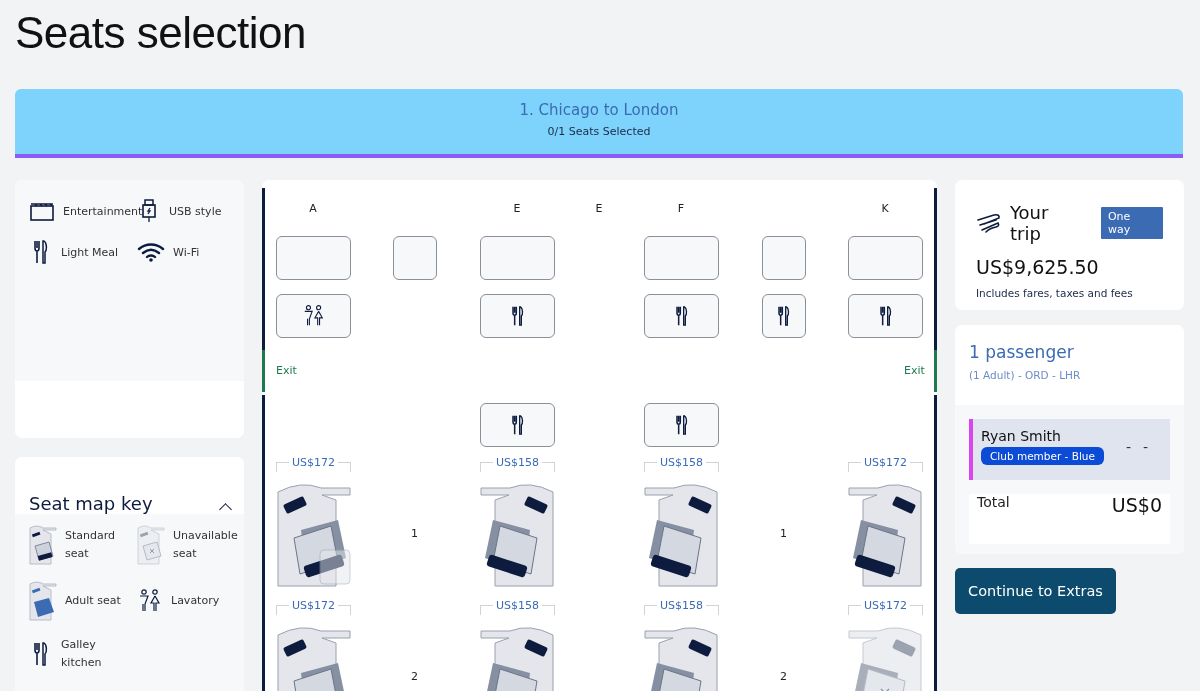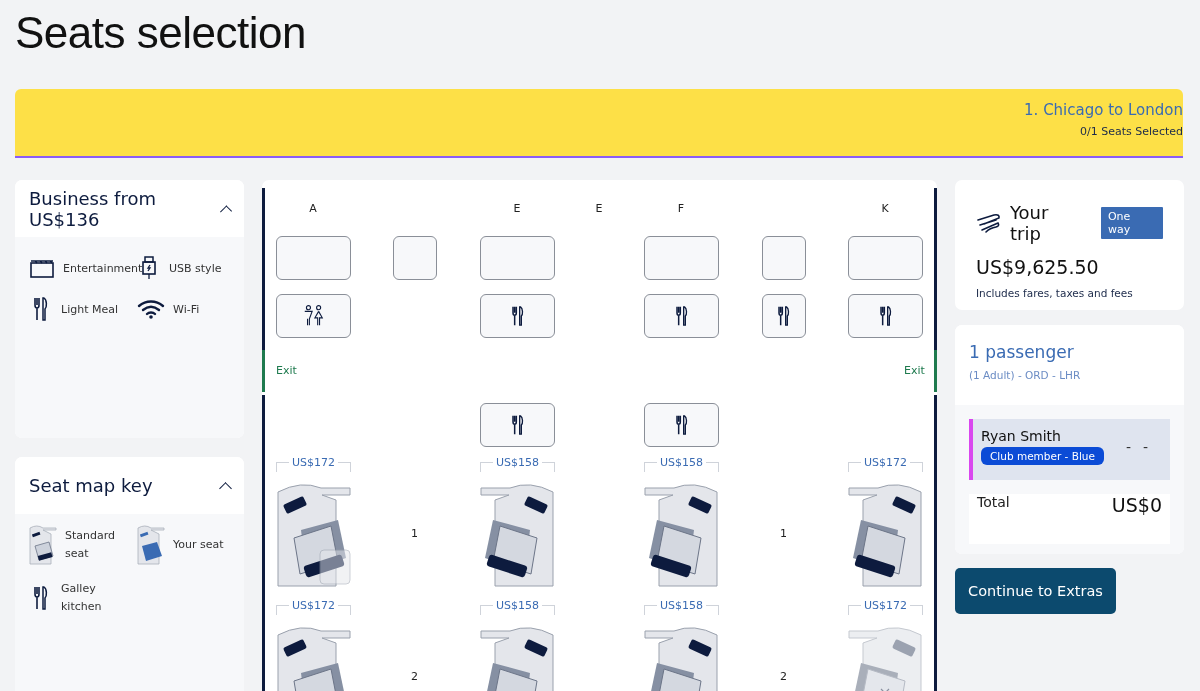--- a/index.html
+++ b/index.html
@@ -1,40 +1,40 @@
 <!DOCTYPE html>
 <html><head>
 <meta charset="utf-8">
 <style>
   * { box-sizing: border-box; margin: 0; padding: 0; }
   html, body { width: 1200px; height: 691px; overflow: hidden; }
   body { background: #f2f3f5; font-family: "DejaVu Sans", sans-serif; color: #1a1a1a; position: relative; }
   .page-title { position: absolute; left: 15px; top: 8px; font-size: 44px; font-weight: 400; color: #111; letter-spacing: -0.5px; font-family: "Liberation Sans", sans-serif; }
-  .flight-tabs { position: absolute; left: 15px; top: 89px; width: 1168px; height: 69px; background: #fde047; border-bottom: 2px solid #8b5cf6; border-radius: 6px 6px 0 0; text-align: right; }
+  .flight-tabs { position: absolute; left: 15px; top: 89px; width: 1168px; height: 69px; background: #7dd3fc; border-bottom: 4px solid #8b5cf6; border-radius: 6px 6px 0 0; text-align: center; }
   .flight-tab-title { margin-top: 12px; font-size: 15px; color: #3a6bb3; }
   .flight-tab-sub { margin-top: 6px; font-size: 11px; color: #1c2a4a; }
 
   .card { position: absolute; background: #fff; border-radius: 7px; overflow: hidden; }
   .card-head { background: #fff; }
   .card-body { background: #f7f8fa; }
 
   
   .biz { left: 15px; top: 180px; width: 229px; height: 258px; }
   .biz .card-head { height: 57px; padding: 17px 14px; display: flex; align-items: center; }
   .biz-title { font-size: 18px; color: #0d1b3e; }
   .chev { display: inline-block; width: 9px; height: 9px; border-left: 1.6px solid #0d1b3e; border-top: 1.6px solid #0d1b3e; transform: rotate(45deg); margin-left: 8px; margin-top: 5px; }
   .biz .card-body { height: 201px; padding: 10px 14px; }
   .biz-desc { font-size: 14px; line-height: 25px; color: #111; }
   .amen-grid { display: grid; grid-template-columns: 108px 100px; row-gap: 14px; margin-top: 8px; }
   .amen { display: flex; align-items: center; font-size: 11px; color: #333; line-height: 17px; }
   .amen svg { flex: 0 0 auto; margin-right: 8px; }
 
   
   .keycard { left: 15px; top: 457px; width: 229px; height: 240px; }
-  .keycard .card-head { height: 57px; padding: 0 14px; display: flex; align-items: center; justify-content: space-between; }
+  .keycard .card-head { height: 57px; padding: 0 14px; display: flex; align-items: flex-end; justify-content: space-between; }
   .key-title { font-size: 18px; color: #0d1b3e; }
   .keycard .card-body { padding: 10px 14px; height: 183px; }
   .key-grid { display: grid; grid-template-columns: 108px 100px; row-gap: 14px; }
   .key-item { display: flex; align-items: center; font-size: 11px; color: #333; line-height: 18px; }
   .key-item svg { margin-right: 8px; flex: 0 0 auto; }
 
   
   .seatmap { position: absolute; left: 262px; top: 180px; width: 675px; height: 520px; background: #fff; border-radius: 7px 7px 0 0; }
   .wall-l, .wall-r { position: absolute; width: 3px; }
   .col-label { position: absolute; top: 22px; font-size: 11px; color: #222; width: 20px; text-align: center; }
@@ -72,24 +72,20 @@
 <body>
 
 <h1 class="page-title">Seats selection</h1>
 
 <div class="flight-tabs">
   <div class="flight-tab-title">1. Chicago to London</div>
   <div class="flight-tab-sub">0/1 Seats Selected</div>
 </div>
 
 <div class="card biz">
-  <div class="card-head">
-    <span class="biz-title">Business from US$136</span>
-    <span class="chev"></span>
-  </div>
   <div class="card-body">
     <div class="amen-grid">
       <div class="amen">
         <svg width="26" height="22" viewBox="0 0 26 22">
             <rect x="2" y="6" width="22" height="14" fill="none" stroke="#0d1b3e" stroke-width="1.6"></rect>
             <path d="M2 4h22M6 4l2 2M11 4l2 2M16 4l2 2M21 4l2 2" stroke="#0d1b3e" stroke-width="1.4"></path>
           </svg>
         <span>Entertainment</span>
       </div>
       <div class="amen">
@@ -129,25 +125,43 @@
         <svg width="28" height="42" viewBox="0 0 28 42">
             <path d="M1 4 Q8 0 14 4 H27 V6 H14 L22 10 V40 H1 Z" fill="#e4e6eb" stroke="#aab0ba" stroke-width="0.8"></path>
             <rect x="3" y="9" width="8" height="3" fill="#0d1b3e" transform="rotate(-20 7 10)"></rect>
             <path d="M6 22 L20 18 L24 32 L10 36 Z" fill="#cdd2dc" stroke="#6c7588" stroke-width="0.8"></path>
             <rect x="9" y="30" width="14" height="5" fill="#0d1b3e" transform="rotate(-15 16 32)"></rect>
           </svg>
         <span>Standard seat</span>
       </div>
       <div class="key-item">
         <svg width="28" height="42" viewBox="0 0 28 42">
+            <path d="M1 4 Q8 0 14 4 H27 V6 H14 L22 10 V40 H1 Z" fill="#eceef1" stroke="#c5c9d0" stroke-width="0.8"></path>
+            <rect x="3" y="9" width="8" height="3" fill="#9ba2b0" transform="rotate(-20 7 10)"></rect>
+            <path d="M6 22 L20 18 L24 32 L10 36 Z" fill="#e4e7ec" stroke="#a9afba" stroke-width="0.8"></path>
+            <path d="M13 25l4 4M17 25l-4 4" stroke="#8a90a0" stroke-width="0.9"></path>
+          </svg>
+        <span>Unavailable seat</span>
+      </div>
+      <div class="key-item">
+        <svg width="28" height="42" viewBox="0 0 28 42">
             <path d="M1 4 Q8 0 14 4 H27 V6 H14 L22 10 V40 H1 Z" fill="#e4e6eb" stroke="#aab0ba" stroke-width="0.8"></path>
             <rect x="3" y="9" width="8" height="3" fill="#3a6bb3" transform="rotate(-20 7 10)"></rect>
             <path d="M5 22 L20 18 L25 32 L9 37 Z" fill="#3a6bb3"></path>
           </svg>
-        <span>Your seat</span>
+        <span>Adult seat</span>
+      </div>
+      <div class="key-item">
+        <svg width="26" height="26" viewBox="0 0 26 26">
+            <circle cx="7" cy="4" r="2.2" fill="none" stroke="#0d1b3e" stroke-width="1.2"></circle>
+            <circle cx="18" cy="4" r="2.2" fill="none" stroke="#0d1b3e" stroke-width="1.2"></circle>
+            <path d="M3 8h8l-3 8v7M6 16v7" stroke="#0d1b3e" stroke-width="1.2" fill="none"></path>
+            <path d="M18 8l-4 7h3v8M18 8l4 7h-3v8" stroke="#0d1b3e" stroke-width="1.2" fill="none"></path>
+          </svg>
+        <span>Lavatory</span>
       </div>
       <div class="key-item">
         <svg width="24" height="28" viewBox="0 0 24 28">
             <path d="M6 3v7c0 2 1 3 2 3v12M10 3v7c0 2-1 3-2 3M8 3v7" stroke="#0d1b3e" stroke-width="1.6" fill="none"></path>
             <path d="M15 3c3 2 3 9 1 11v11h-2V3z" stroke="#0d1b3e" stroke-width="1.5" fill="none"></path>
           </svg>
         <span>Galley kitchen</span>
       </div>
     </div>
   </div>

